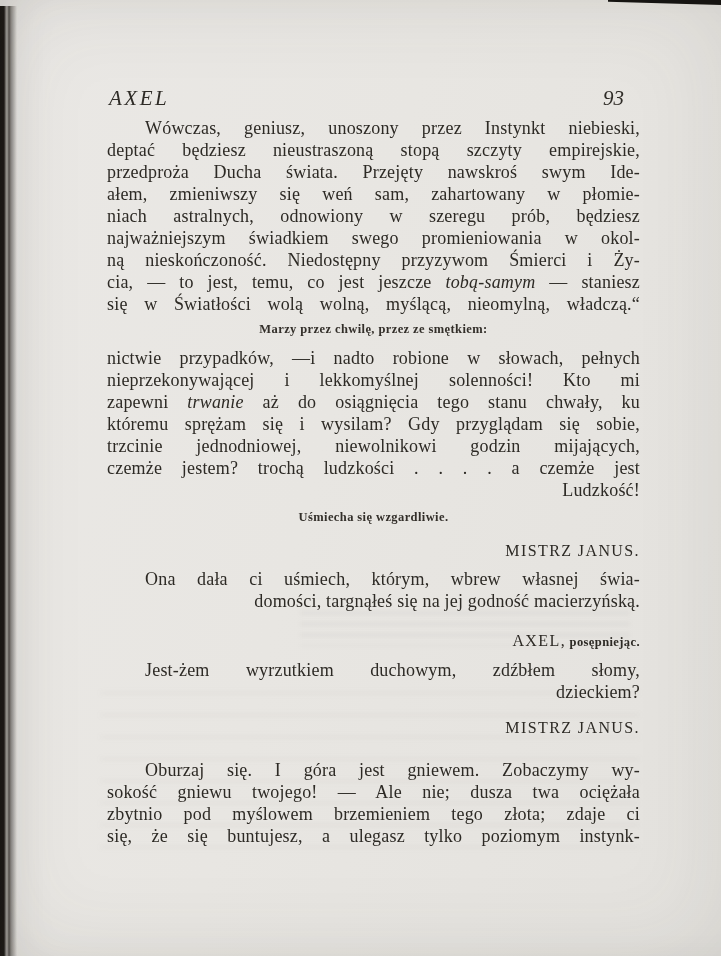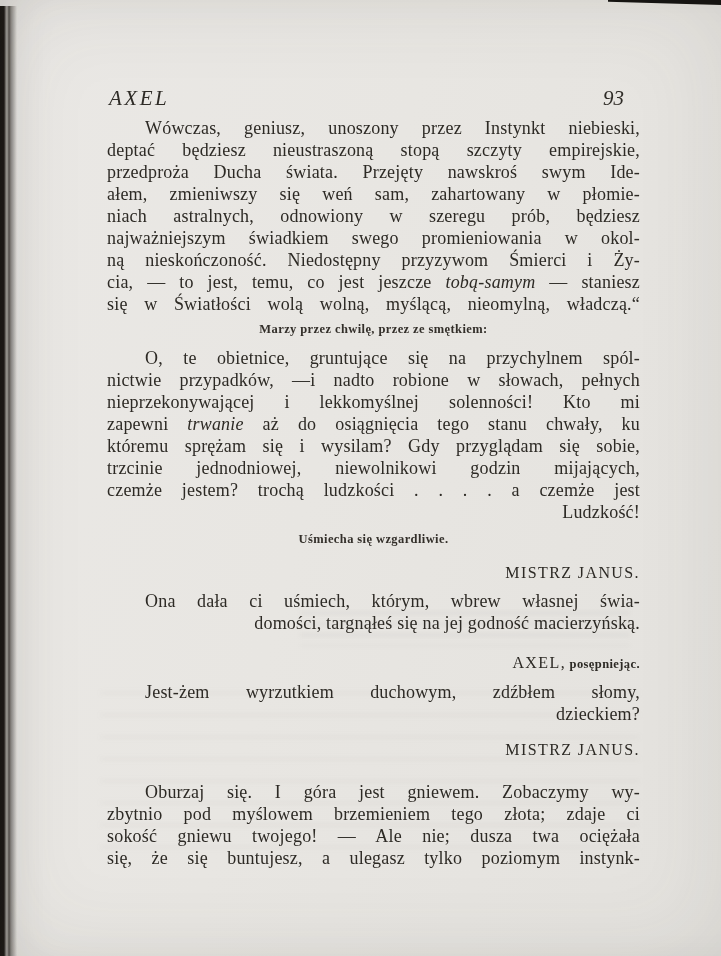--- a/index.html
+++ b/index.html
@@ -100,21 +100,20 @@
           <div class="line just">przedproża Ducha świata. Przejęty nawskroś swym Ide-</div>
           <div class="line just">ałem, zmieniwszy się weń sam, zahartowany w płomie-</div>
           <div class="line just">niach astralnych, odnowiony w szeregu prób, będziesz</div>
           <div class="line just">najważniejszym świadkiem swego promieniowania w okol-</div>
           <div class="line just">ną nieskończoność. Niedostępny przyzywom Śmierci i Ży-</div>
           <div class="line just">cia, — to jest, temu, co jest jeszcze <i>tobą-samym</i> — staniesz</div>
           <div class="line just">się w Światłości wolą wolną, myślącą, nieomylną, władczą.“</div>
         </div>
         <div class="stage">Marzy przez chwilę, przez ze smętkiem:</div>
         <div class="para">
-          <div class="line first just">O, te obietnice, gruntujące się na przychylnem spól-</div>
           <div class="line just">nictwie przypadków, —i nadto robione w słowach, pełnych</div>
           <div class="line just">nieprzekonywającej i lekkomyślnej solenności! Kto mi</div>
           <div class="line just">zapewni <i>trwanie</i> aż do osiągnięcia tego stanu chwały, ku</div>
           <div class="line just">któremu sprężam się i wysilam? Gdy przyglądam się sobie,</div>
           <div class="line just">trzcinie jednodniowej, niewolnikowi godzin mijających,</div>
           <div class="line just">czemże jestem? trochą ludzkości . . . . a czemże jest</div>
           <div class="line">Ludzkość!</div>
         </div>
         <div class="stage">Uśmiecha się wzgardliwie.</div>
         <div class="speaker"><span class="speaker-name">MISTRZ JANUS.</span></div>
@@ -123,21 +122,21 @@
           <div class="line">domości, targnąłeś się na jej godność macierzyńską.</div>
         </div>
         <div class="speaker"><span class="speaker-name">AXEL,</span><span class="speaker-dir"> posępniejąc.</span></div>
         <div class="para">
           <div class="line first just">Jest-żem wyrzutkiem duchowym, zdźbłem słomy,</div>
           <div class="line">dzieckiem?</div>
         </div>
         <div class="speaker"><span class="speaker-name">MISTRZ JANUS.</span></div>
         <div class="para">
           <div class="line first just">Oburzaj się. I góra jest gniewem. Zobaczymy wy-</div>
+          <div class="line just">sokość gniewu twojego! — Ale nie; dusza twa ociężała</div>
           <div class="line just">zbytnio pod myślowem brzemieniem tego złota; zdaje ci</div>
-          <div class="line just">sokość gniewu twojego! — Ale nie; dusza twa ociężała</div>
           <div class="line just">się, że się buntujesz, a ulegasz tylko poziomym instynk-</div>
         </div>
       </main>
   </div>
 
   <div class="vignette"></div>
 </div>
 
 </body></html>

